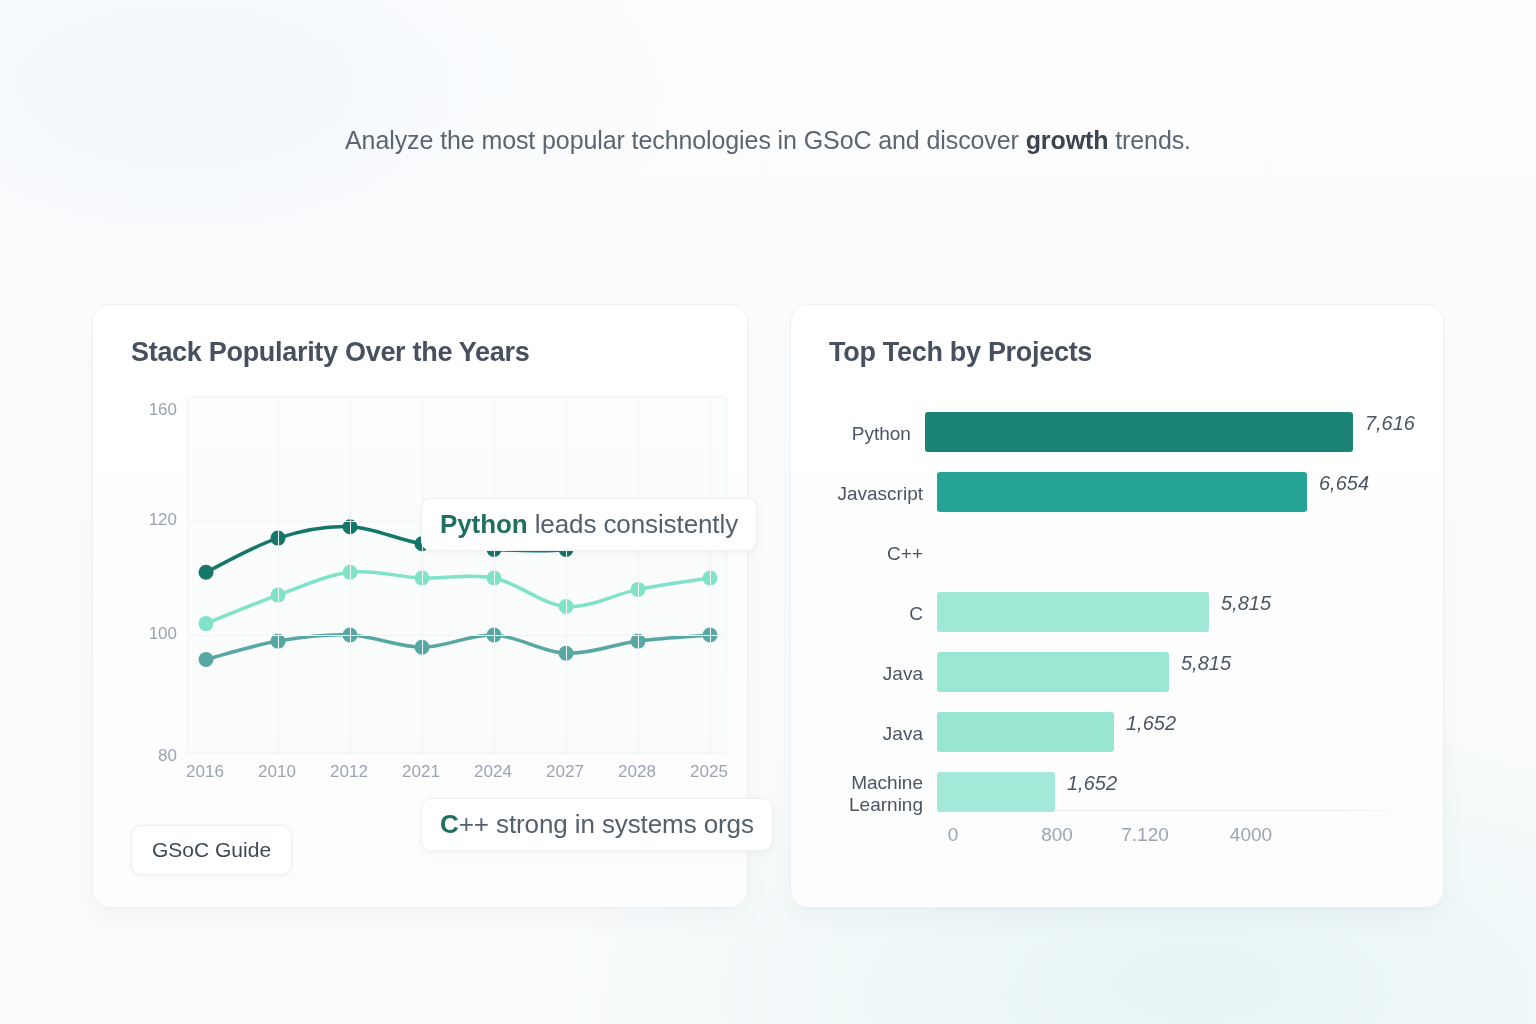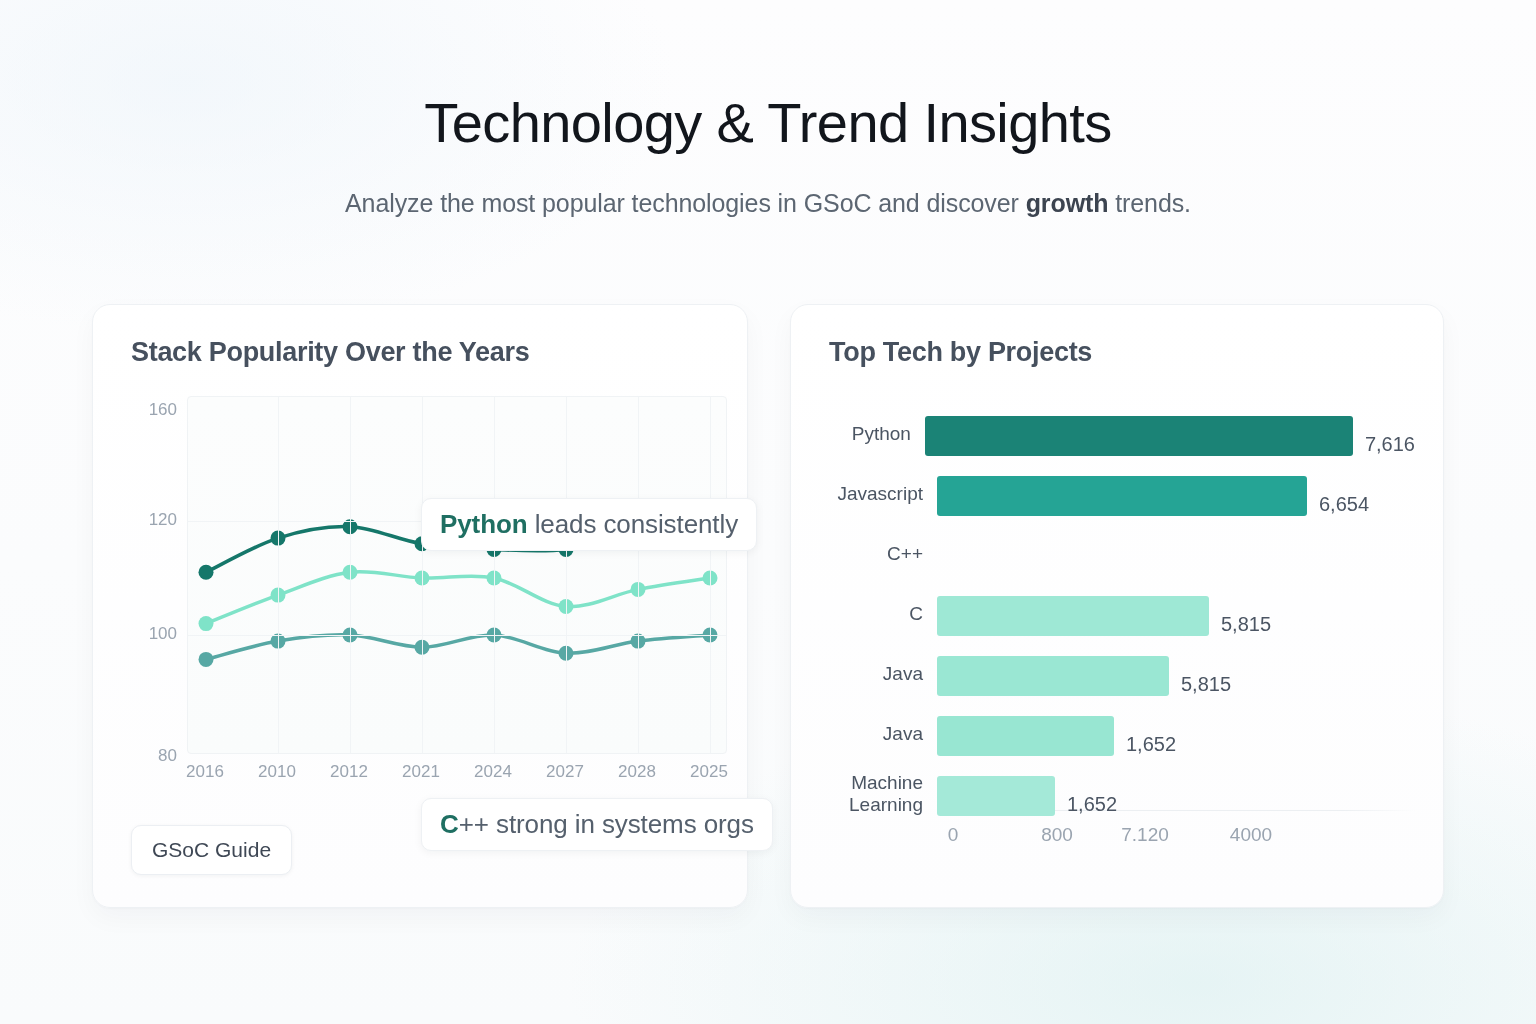--- a/index.html
+++ b/index.html
@@ -213,21 +213,22 @@
     color: #4b5563;
     line-height: 1.18;
     white-space: pre-line;
   }
 
   .bar-track {
     position: relative;
     flex: 1;
     height: 100%;
     display: flex;
-    align-items: flex-end;
+    align-items: flex-start;
+    font-style: italic;
   }
 
   .bar {
     height: 40px;
     border-radius: 3px;
   }
 
   .bar-value {
     margin-left: 12px;
     font-size: 20px;
@@ -256,21 +257,20 @@
     font-size: 19px;
     color: #9aa4b0;
   }
 </style>
 </head>
 <body>
 
 <div class="page">
 
   <div class="header">
-    <h1 class="page-title">Technology &amp; Trend Insights</h1>
     <p class="page-subtitle"><span>Analyze the most popular technologies in GSoC and discover </span><span class="accent">growth</span><span> trends.</span></p>
   </div>
 
   <div class="cards">
 
     <div class="card card-left">
       <div class="card-title">Stack Popularity Over the Years</div>
 
       <div class="line-chart-wrap">
 

